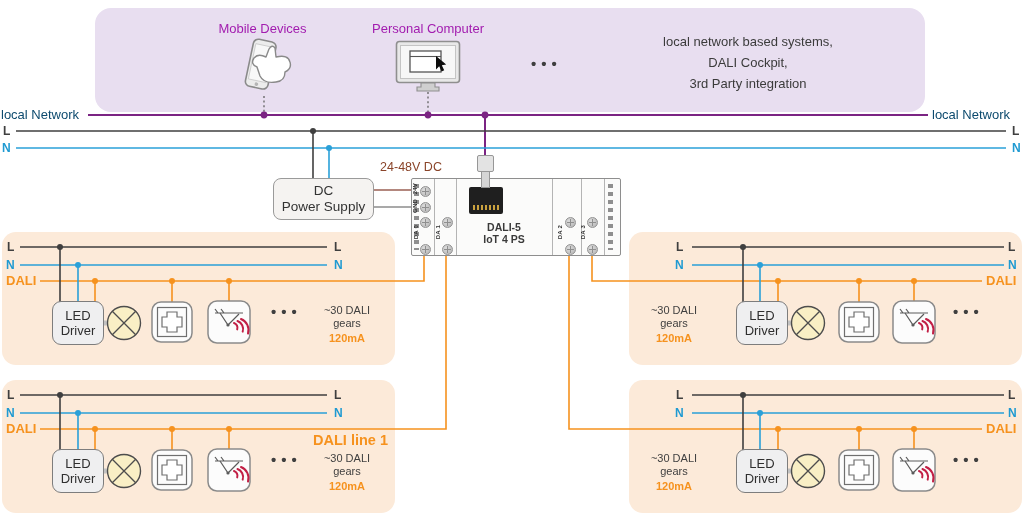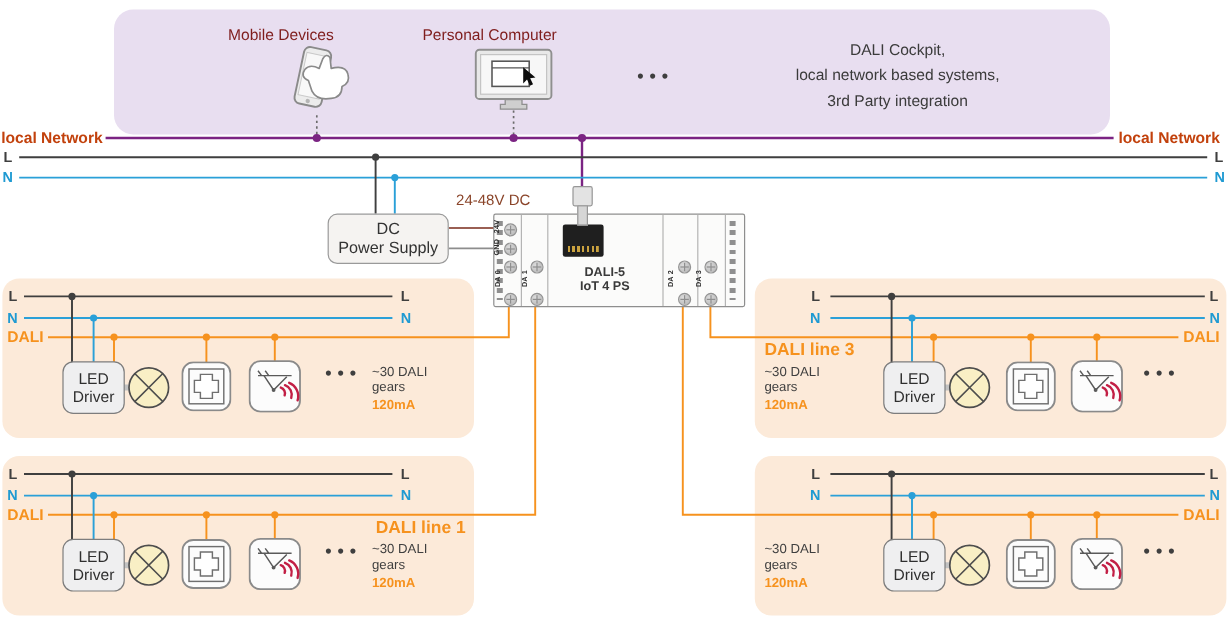--- a/index.html
+++ b/index.html
@@ -2,28 +2,28 @@
 <html><head>
 <meta charset="utf-8">
 <style>
   html,body{margin:0;padding:0;background:#fff}
   .canvas{position:relative;width:1024px;height:524px;background:#fff;overflow:hidden;
           font-family:"Liberation Sans",sans-serif;color:#3b3b3b}
   .abs{position:absolute}
   .t{position:absolute;white-space:nowrap}
   .topbox{left:95px;top:8px;width:830px;height:104px;background:#e8def0;border-radius:16px}
   .peach{background:#fcead9;border-radius:14px;width:393px;height:133px}
-  .icolab{font-size:13px;color:#7f1d1d;}
+  .icolab{font-size:13px;color:#a21caf;text-align:center}
   .desc{font-size:13px;color:#3b3b3b;text-align:center;line-height:21px}
-  .netlbl{font-weight:bold;font-size:13px;color:#c2410c}
+  .netlbl{font-weight:normal;font-size:13px;color:#0c4a6e}
   .Llbl{font-weight:bold;font-size:12px;color:#3f3f3f}
   .Nlbl{font-weight:bold;font-size:12px;color:#1f9ad2}
   .dalilbl{font-weight:bold;font-size:13px;color:#f6921e}
   .linename{font-weight:bold;font-size:14.5px;color:#f6921e}
-  .gears{position:absolute;font-size:11px;color:#3f3f3f;text-align:left;line-height:13px}
+  .gears{position:absolute;font-size:11px;color:#3f3f3f;text-align:center;line-height:13px}
   .gears span{display:block}
   .cur{color:#f6921e;margin-top:2px;font-weight:600}
   .dots{font-size:15px;font-weight:bold;color:#3f3f3f;letter-spacing:5px}
   .driver{position:absolute;width:52px;height:44px;background:#efeff0;border:1.5px solid #7d7d7d;
           border-radius:9px;display:flex;flex-direction:column;align-items:center;justify-content:center;
           font-size:13px;color:#2f2f2f;line-height:15px;box-sizing:border-box}
   .psu{position:absolute;left:273px;top:178px;width:101px;height:42px;background:#f5f3f1;
        border:1.5px solid #9a9a9a;border-radius:8px;display:flex;flex-direction:column;align-items:center;
        justify-content:center;font-size:13.5px;color:#333;line-height:16px;box-sizing:border-box}
   .voltage{font-weight:normal;font-size:12.5px;color:#8a4429;text-align:center}
@@ -138,22 +138,22 @@
     <rect x="5.5" y="5.5" width="55" height="33" fill="#f7f7f7" stroke="#c4c4c4" stroke-width="1"></rect>
     <rect x="15" y="11" width="31" height="21" fill="#ffffff" stroke="#555555" stroke-width="1.3"></rect>
     <path d="M15 16.5 H46" stroke="#555555" stroke-width="1.1"></path>
     <path d="M41 16 v13.5 l3.2 -3.2 l2.4 5.2 l2.6 -1.2 l-2.4 -5.1 l4.4 -0.6 z" fill="#0c0c0c"></path>
     <path d="M26 43 h14 v4 h4 v4 H22 v-4 h4 z" fill="#cfcfcf" stroke="#8f8f8f" stroke-width="1.1"></path>
   </svg>
 
   <div class="t dots" style="left:531px;top:55px">•••</div>
 
   <div class="abs desc" style="left:575px;top:31px;width:346px">
+    <div>local network based systems,</div>
     <div>DALI Cockpit,</div>
-    <div>local network based systems,</div>
     <div>3rd Party integration</div>
   </div>
 
   <div class="t netlbl" style="left:1px;top:107px">local Network</div>
   <div class="t netlbl" style="left:932px;top:107px">local Network</div>
   <div class="t Llbl" style="left:3px;top:124px">L</div>
   <div class="t Nlbl" style="left:2px;top:141px">N</div>
   <div class="t Llbl" style="left:1012px;top:124px">L</div>
   <div class="t Nlbl" style="left:1012px;top:141px">N</div>
 
@@ -231,21 +231,20 @@
     <circle cx="21" cy="25" r="1.6" fill="#5a5a5a"></circle>
     <path d="M27 23 a5 5 0 0 1 3.2 6.4 M30.5 21 a8.5 8.5 0 0 1 5.2 10.6 M34 19 a12 12 0 0 1 7 14.6" stroke="#c21f45" stroke-width="2" fill="none" stroke-linecap="round"></path>
   </svg>
   <div class="t dots" style="left:271px;top:303px">•••</div>
 
   <div class="t Llbl" style="left:676px;top:240px">L</div>
   <div class="t Llbl" style="left:1008px;top:240px">L</div>
   <div class="t Nlbl" style="left:675px;top:258px">N</div>
   <div class="t Nlbl" style="left:1008px;top:258px">N</div>
   <div class="t dalilbl" style="left:986px;top:273px">DALI</div>
-  <div class="t linename" style="left:637px;top:284px;width:150px">DALI line 3</div>
   <div class="gears" style="left:637px;top:304px;width:74px">
     <span>~30 DALI</span>
     <span>gears</span>
     <span class="cur">120mA</span>
   </div>
   <div class="driver" style="left:736px;top:301px">
     <span>LED</span>
     <span>Driver</span>
   </div>
   <svg class="abs" style="left:789px;top:304px" width="38" height="38" viewBox="0 0 38 38">

